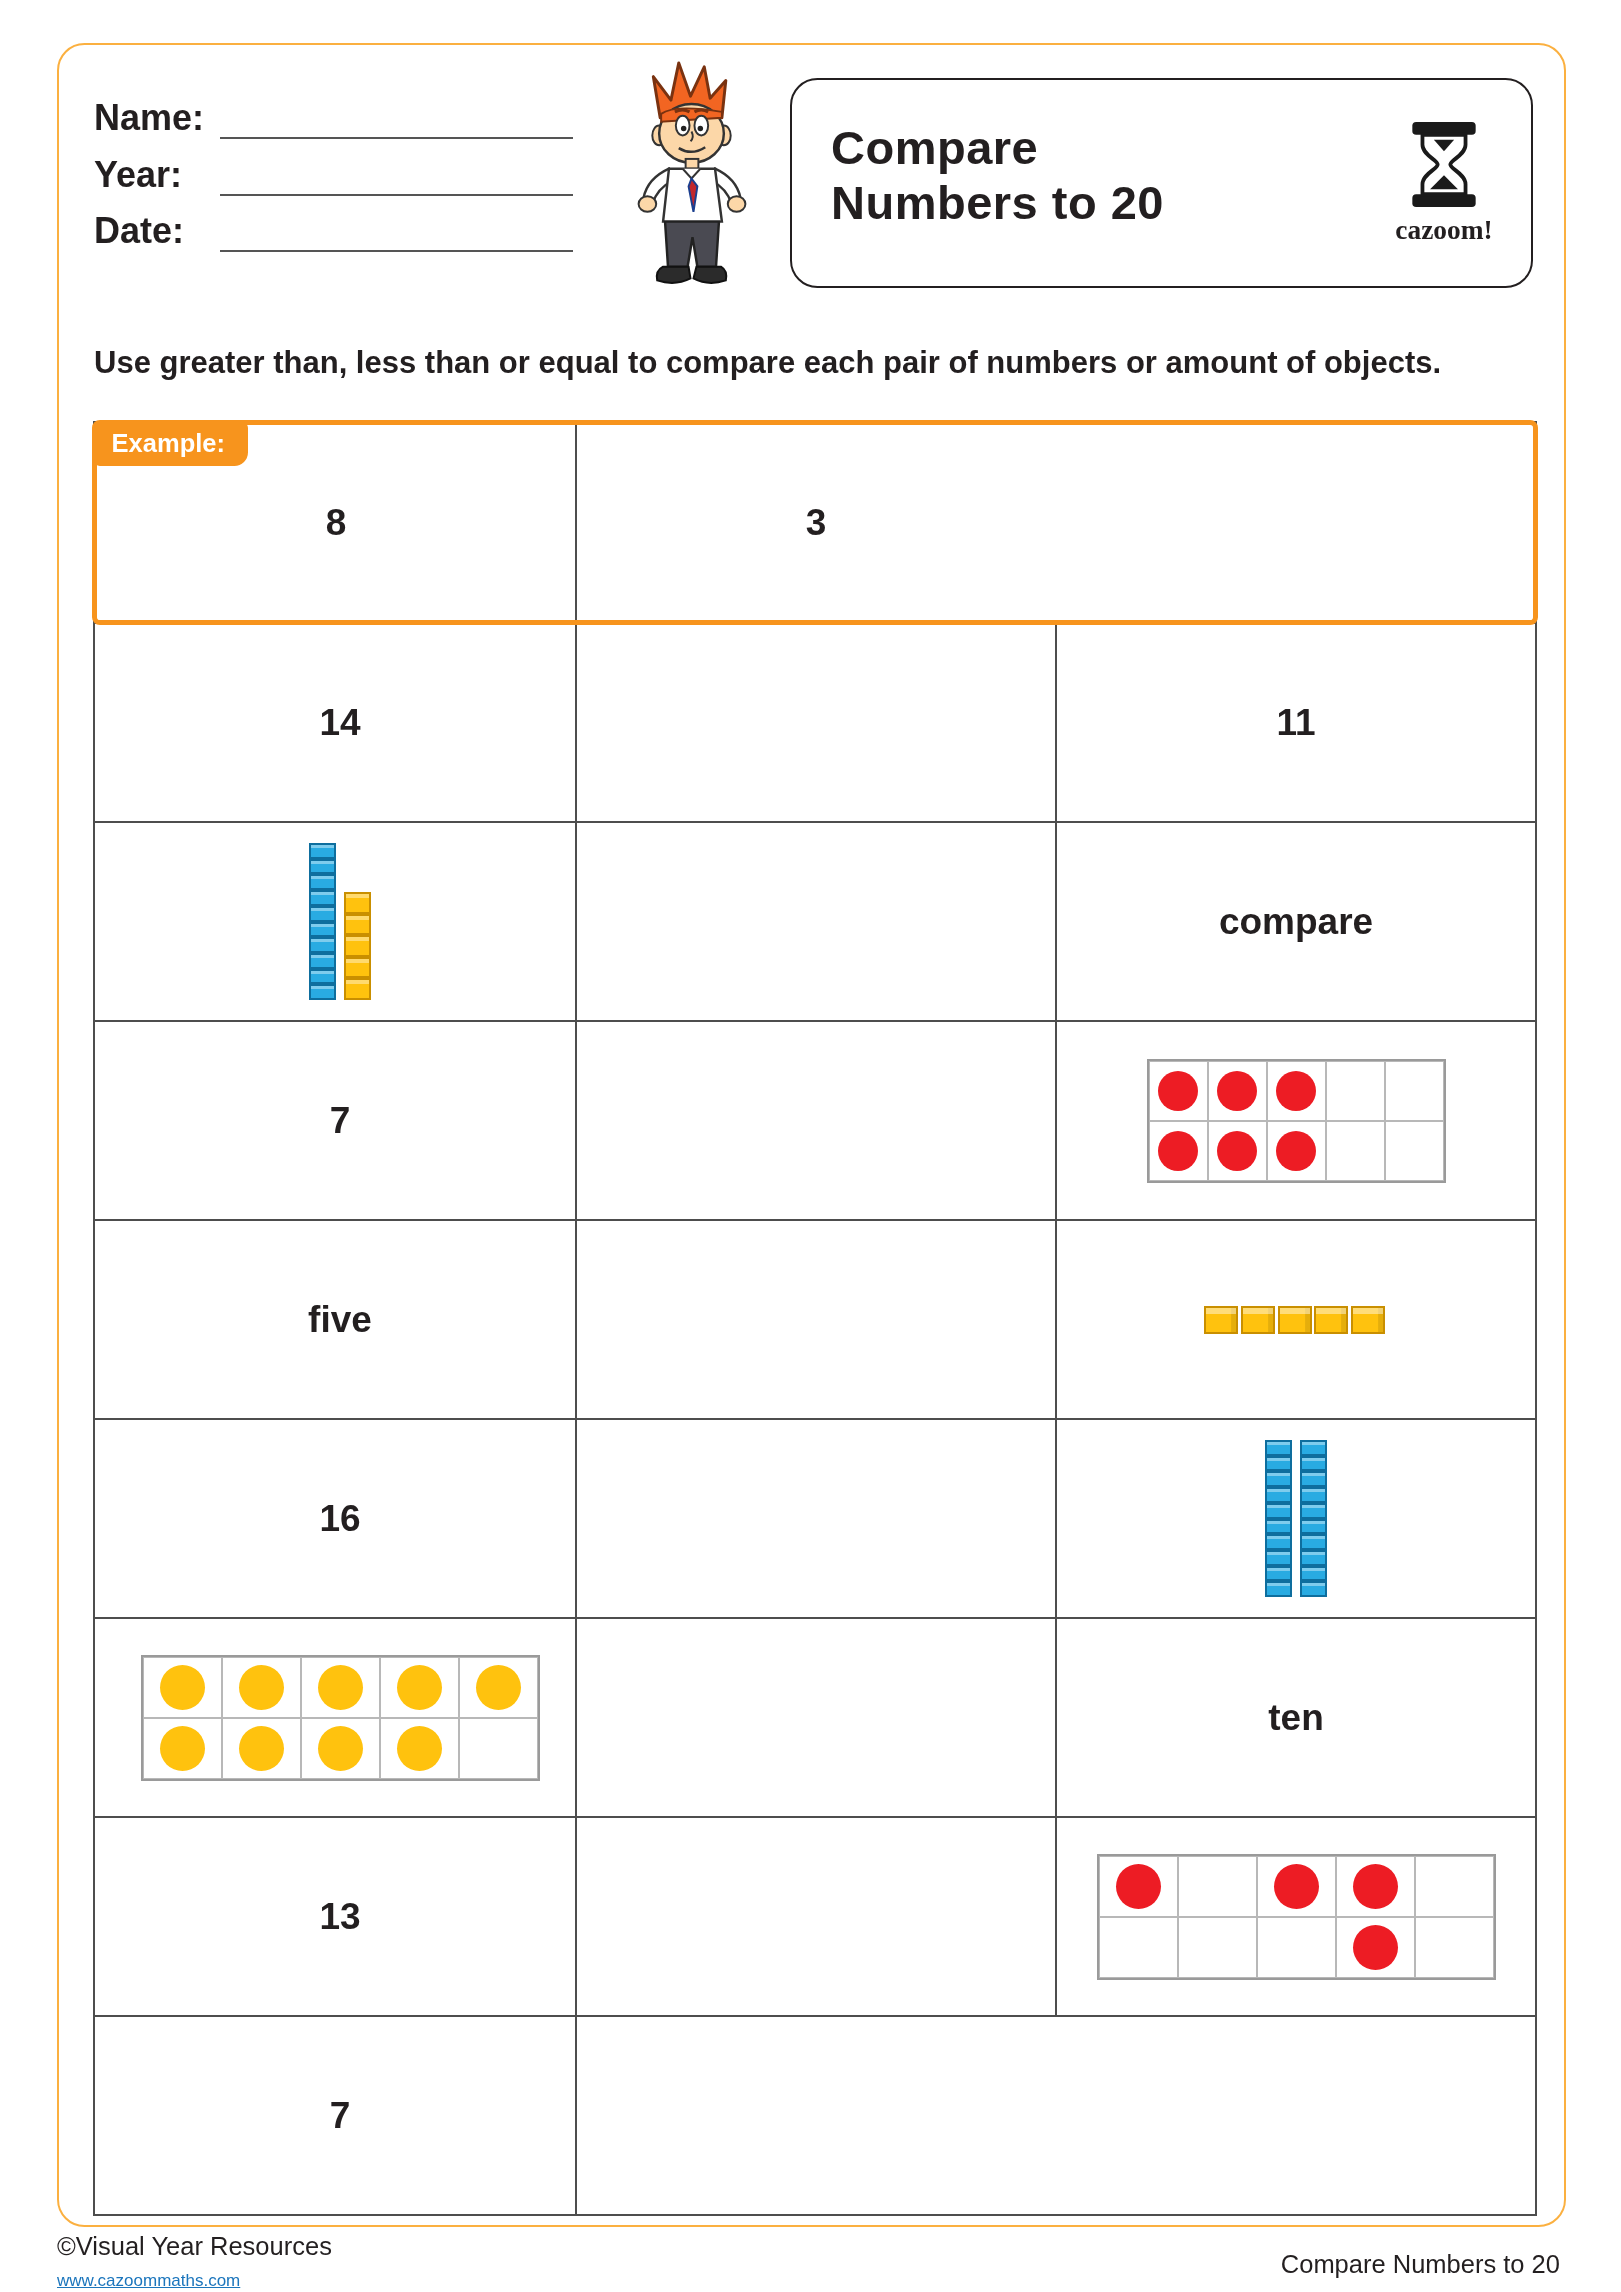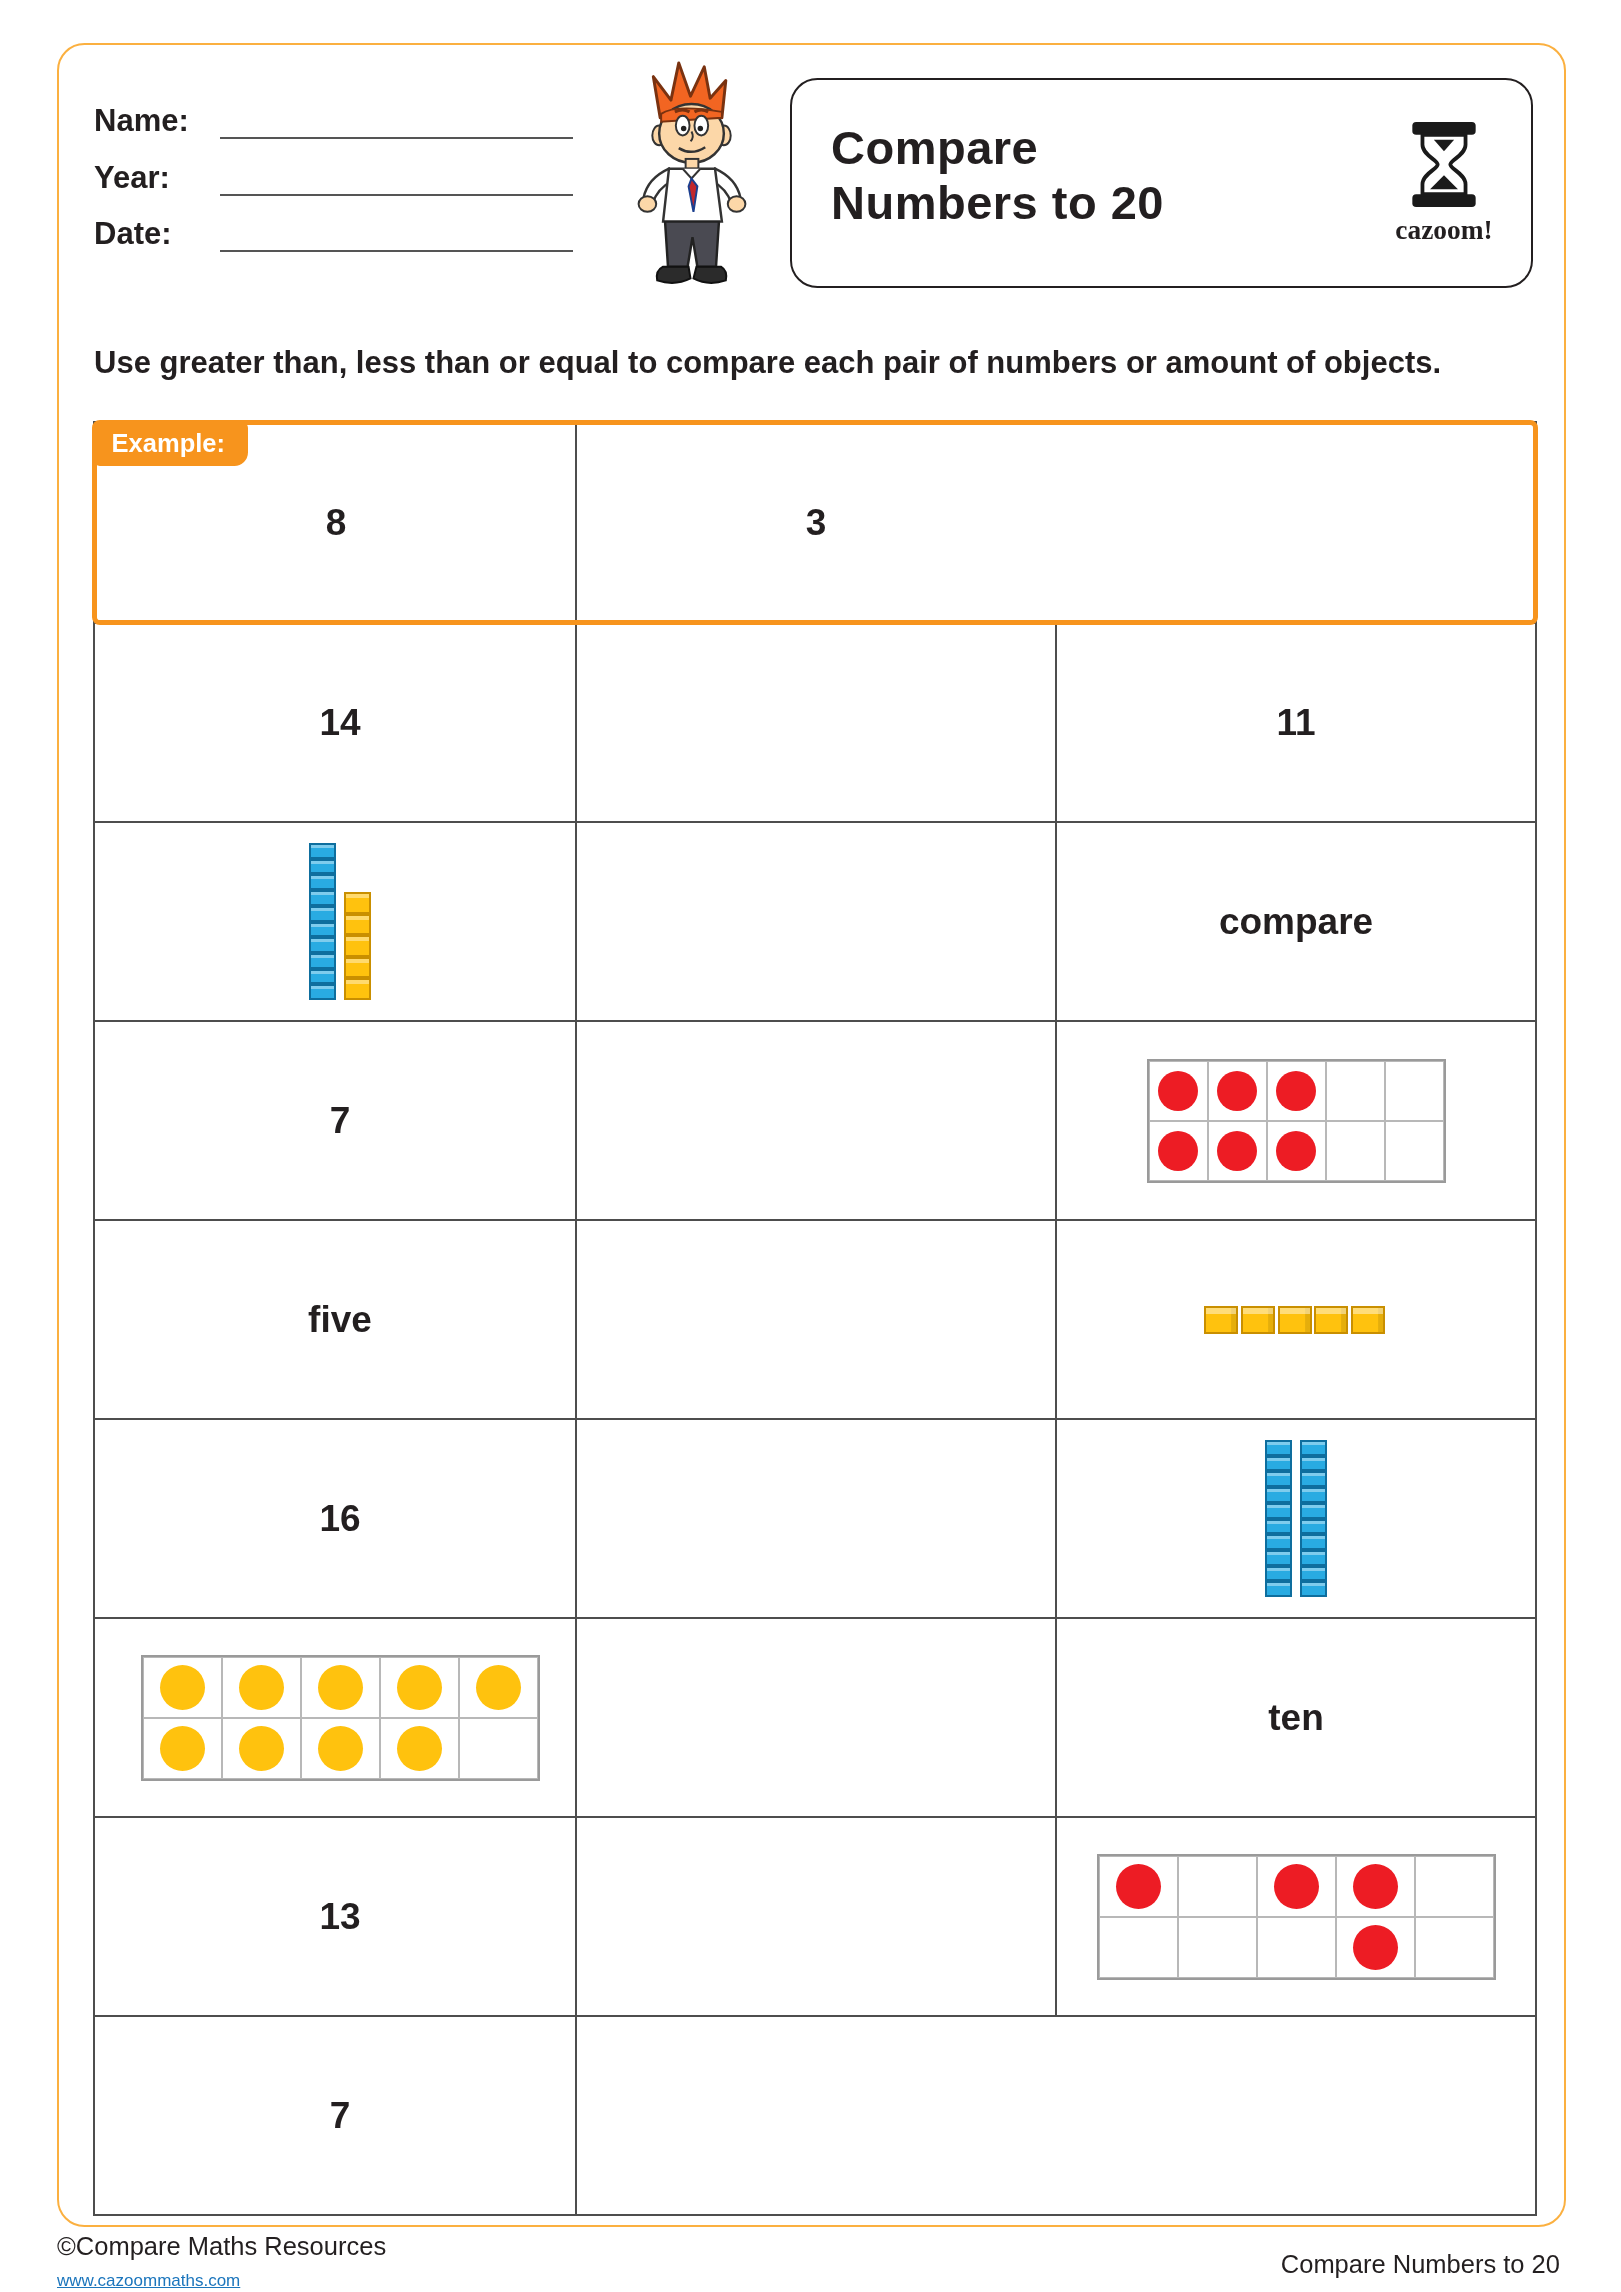--- a/index.html
+++ b/index.html
@@ -10,21 +10,21 @@
     overflow:hidden;
   }
   .page-border {
     position:absolute; left:57px; top:43px; width:1509px; height:2184px;
     border:2.9px solid #FBB040; border-radius:27.4px;
   }
 
   
   .fields { position:absolute; left:94px; top:96px; }
   .field { display:flex; align-items:flex-end; height:43px; margin-bottom:13.7px; }
-  .field .lbl { font-weight:bold; font-size:31px; width:116px; }
+  .field .lbl { font-weight:bold; font-size:36px; width:116px; }
   .field .line { width:353px; border-bottom:2.9px solid #555; height:35px; margin-left:9.8px; display:inline-block; }
 
   
   .mascot { position:absolute; left:606px; top:57px; width:172px; height:245px; }
 
   
   .title-box {
     position:absolute; left:790px; top:78px; width:743px; height:210px;
     border:2.9px solid #231f20; border-radius:27.4px; background:#fff;
   }
@@ -345,17 +345,17 @@
     </div>
     <div class="trow">
       <div class="cell">
         <span class="cell-text">7</span>
       </div>
       <div class="cell"></div>
     </div>
   </div>
 
 <div class="footer-left">
-  <div>©Compare Maths Resources</div>
+  <div>©Visual Year Resources</div>
   <a class="link">www.cazoommaths.com</a>
 </div>
 <div class="footer-right">Compare Numbers to 20</div>
 
 
 </body></html>

